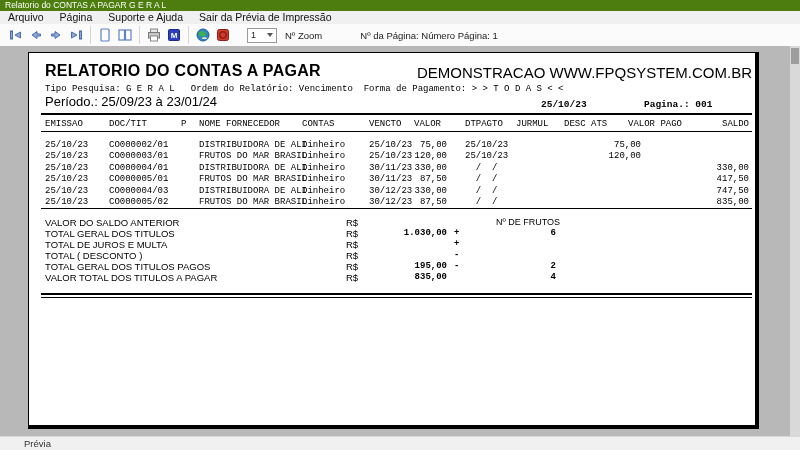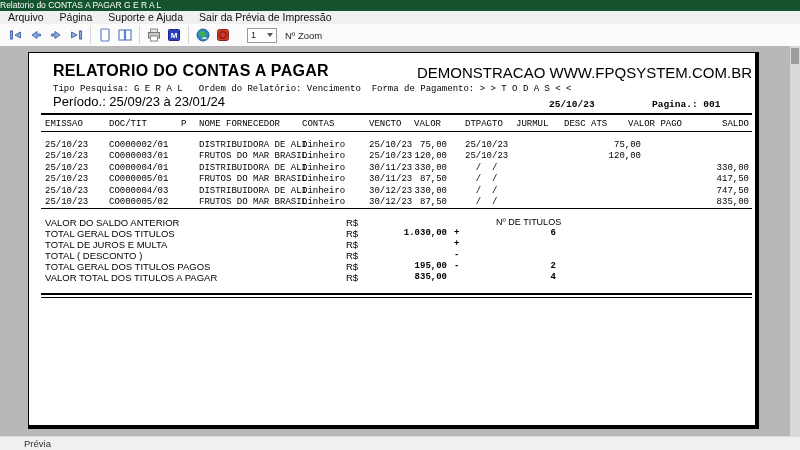--- a/index.html
+++ b/index.html
@@ -1,21 +1,21 @@
 <!DOCTYPE html>
 <html><head>
 <meta charset="utf-8">
 <style>
   * { margin:0; padding:0; box-sizing:border-box; }
   html,body { width:800px; height:450px; overflow:hidden; }
   body { font-family:"Liberation Sans", sans-serif; position:relative; background:#b8b8b8; }
 
   
-  .titlebar { position:absolute; left:0; top:0; width:800px; height:11px; background:#14532d;
-              color:#fff; font-size:8.5px; line-height:11px; }
+  .titlebar { position:absolute; left:0; top:0; width:800px; height:11px; background:#4d7c0f;
+              color:#fff; font-size:8.5px; line-height:11px; padding-left:5px; }
   .menubar { position:absolute; left:0; top:11px; width:800px; height:13px; background:#f0f0f0;
              display:flex; align-items:flex-end; font-size:10.5px; color:#111; }
   .menu-item { padding:0 8px; height:13px; line-height:13px; cursor:default; }
 
   .toolbar { position:absolute; left:0; top:24px; width:800px; height:22px; background:#fbfbfb;
              display:flex; align-items:center; padding-left:6px; }
   .tbtn { width:20px; height:20px; border:none; background:transparent; display:flex;
           align-items:center; justify-content:center; padding:0; }
   .tbtn svg { display:block; }
   .tsep { width:1px; height:18px; background:#d5d5d5; margin:0 4px; }
@@ -32,21 +32,21 @@
   .preview { position:absolute; left:0; top:46px; width:800px; height:390px; background:#b8b8b8; }
   .vscroll { position:absolute; right:0; top:0; width:10px; height:390px; background:#d9d9d9; }
   .vthumb { position:absolute; left:1px; top:2px; width:8px; height:16px; background:#9d9d9d; }
 
   .statusbar { position:absolute; left:0; top:436px; width:800px; height:30px; background:#f0f0f0;
                border-top:1px solid #d9d9d9; font-size:9.5px; color:#333; line-height:13px; padding-left:24px; }
 
   
   .rpage { position:absolute; left:28px; top:52px; width:731px; height:377px; background:#fff;
            border:1px solid #000; border-right-width:4px; border-bottom-width:4px; color:#000; }
-  .abs { position:absolute; white-space:pre;margin-left:8px; }
+  .abs { position:absolute; white-space:pre; }
   .sans { font-family:"Liberation Sans", sans-serif; }
   .mono { font-family:"Liberation Mono","DejaVu Sans Mono",monospace; }
 
   .r-title   { left:16px; top:9px;  font-size:16px; font-weight:bold; letter-spacing:0.3px; }
   .r-demo    { right:3px; top:11px; font-size:15px; }
   .r-filters { left:16px; top:31px; font-size:9px; }
   .r-period  { left:16px; top:41px; font-size:13px; }
   .r-date    { left:512px; top:46px; font-size:9.5px; font-weight:bold; }
   .r-pageno  { left:615px; top:46px; font-size:9.5px; font-weight:bold;text-align:right; }
 
@@ -182,20 +182,21 @@
             <rect x="2.5" y="2.5" width="11" height="11" rx="2" fill="#d03a2a" stroke="#8f1f14"></rect>
             <circle cx="8" cy="8" r="3.2" fill="none" stroke="#8f1f14" stroke-width="1.5"></circle>
           </svg>
         </span>
     </button>
     <div class="zoom-select">
       <span>1</span>
       <span class="zoom-caret"></span>
     </div>
     <span class="zoom-label">Nº Zoom</span>
+    <span class="page-label">Nº da Página: Número Página: 1</span>
   </div>
 
   <div class="preview-top-edge"></div>
 
   <div class="preview">
     <div class="vscroll">
       <div class="vthumb"></div>
     </div>
   </div>
 
@@ -288,21 +289,21 @@
       <span class="c-forma">Dinheiro</span>
       <span class="c-vencto">30/12/23</span>
       <span class="c-valor">87,50</span>
       <span class="c-dtpagto">  /  /</span>
       <span class="c-vpago"></span>
       <span class="c-saldo">835,00</span>
     </div>
 
     <div class="rule rule-body"></div>
 
-    <span class="s-nth sans">Nº DE TITULOS</span>
+    <span class="s-nth sans">Nº DE FRUTOS</span>
 
     <div class="srow" style="top:164px">
       <span class="s-label sans">VALOR DO SALDO ANTERIOR</span>
       <span class="s-cur sans">R$</span>
       <span class="s-amount mono"></span>
       <span class="s-sign mono"></span>
       <span class="s-count mono"></span>
     </div>
     <div class="srow" style="top:175px">
       <span class="s-label sans">TOTAL GERAL DOS TITULOS</span>

